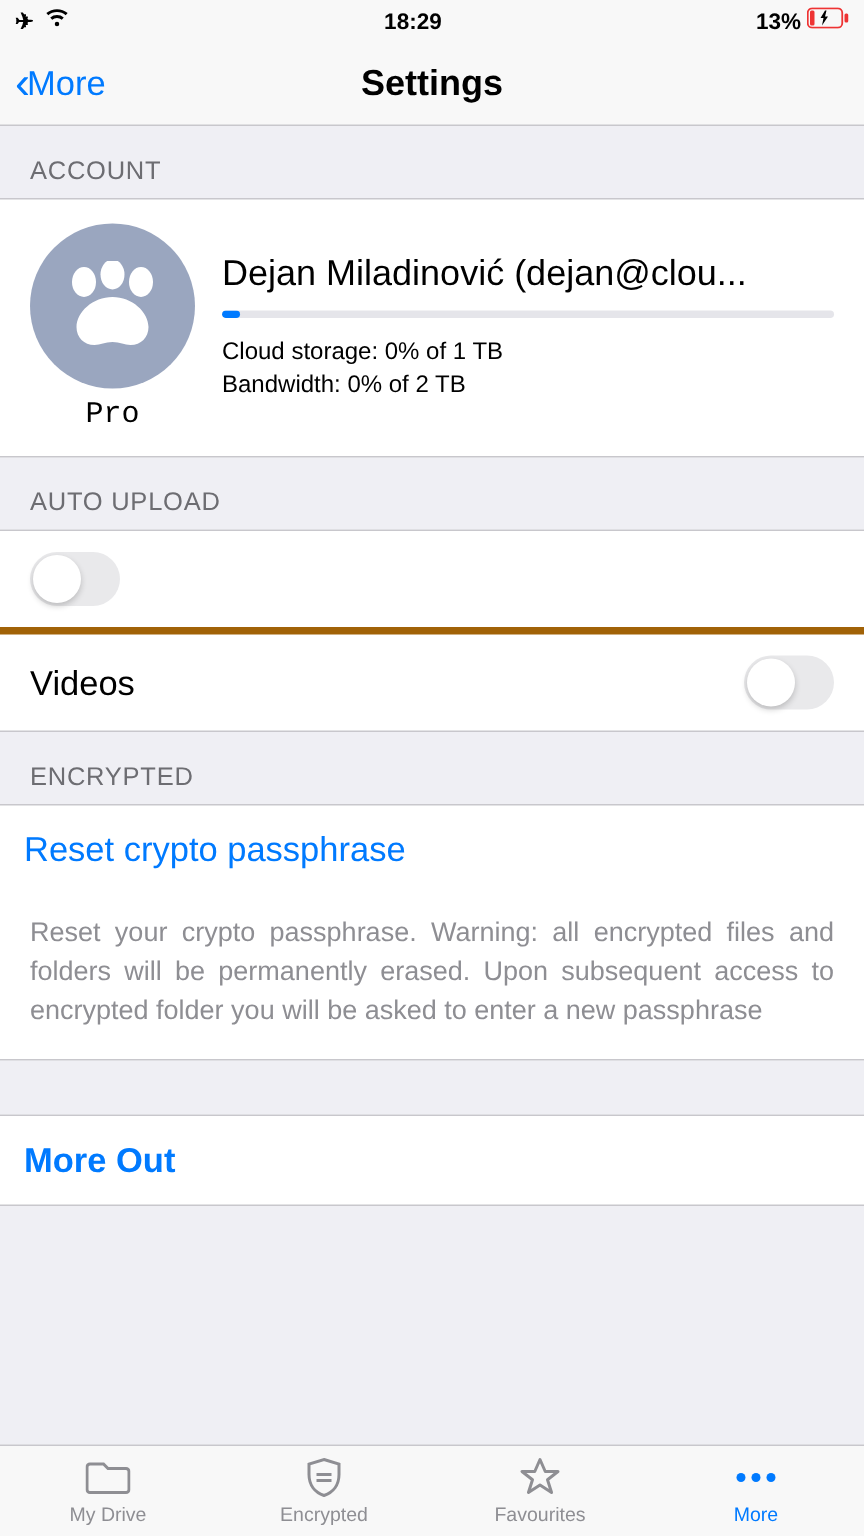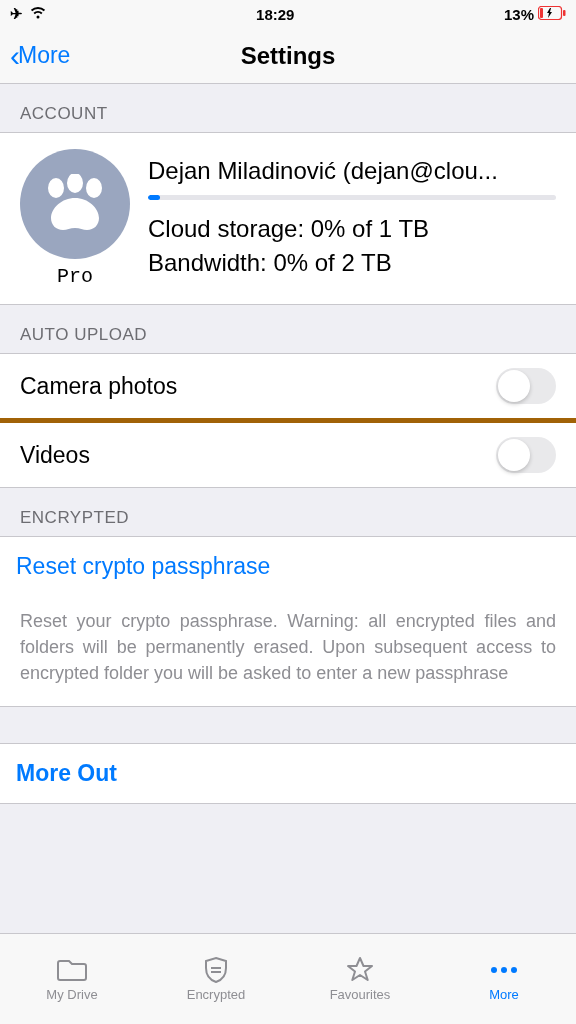--- a/index.html
+++ b/index.html
@@ -92,21 +92,21 @@
       position: relative;
       overflow: hidden;
     }
     .progress-fill {
       position: absolute;
       left: 0; top: 0; bottom: 0;
       width: 3%;
       background: #007aff;
       border-radius: 3px;
     }
-    .storage-line { font-size: 24px; color: #000; line-height: 1.4; }
+    .storage-line { font-size: 16px; color: #000; line-height: 1.4; }
     .row {
       display: flex;
       align-items: center;
       justify-content: space-between;
       padding: 14px 20px;
       min-height: 56px;
     }
     .row + .row { border-top: 5px solid #a16207; }
     .row-label { font-size: 23px; color: #000; }
     .toggle {
@@ -134,21 +134,21 @@
       font-size: 18px;
       color: #8e8e93;
       line-height: 1.45;
       text-align: justify;
     }
     .gap { height: 36px; }
     .signout-group { margin-top: 0; }
     .tab-bar {
       position: absolute;
       bottom: 0; left: 0; right: 0;
-      height: 91px;
+      height: 61px;
       background: #f8f8f8;
       border-top: 1px solid #c8c7cc;
       display: flex;
     }
     .tab {
       flex: 1;
       display: flex;
       flex-direction: column;
       align-items: center;
       justify-content: center;
@@ -215,21 +215,20 @@
       </div>
       <div class="storage-line">Cloud storage: 0% of 1 TB</div>
       <div class="storage-line">Bandwidth: 0% of 2 TB</div>
     </div>
   </div>
 </div>
 
 <div class="section-header">AUTO UPLOAD</div>
 <div class="cell-group">
   <div class="row">
-    <div class="row-label">Camera photos</div>
     <div class="toggle">
         <div class="toggle-knob"></div>
       </div>
   </div>
   <div class="row">
     <div class="row-label">Videos</div>
     <div class="toggle">
         <div class="toggle-knob"></div>
       </div>
   </div>

